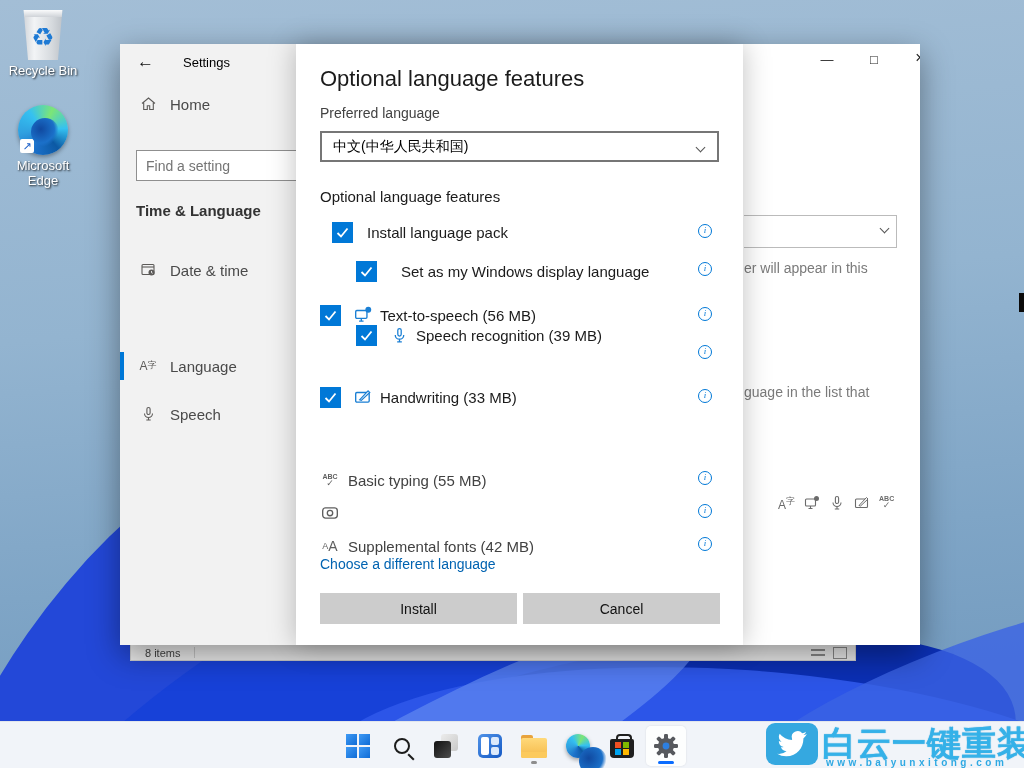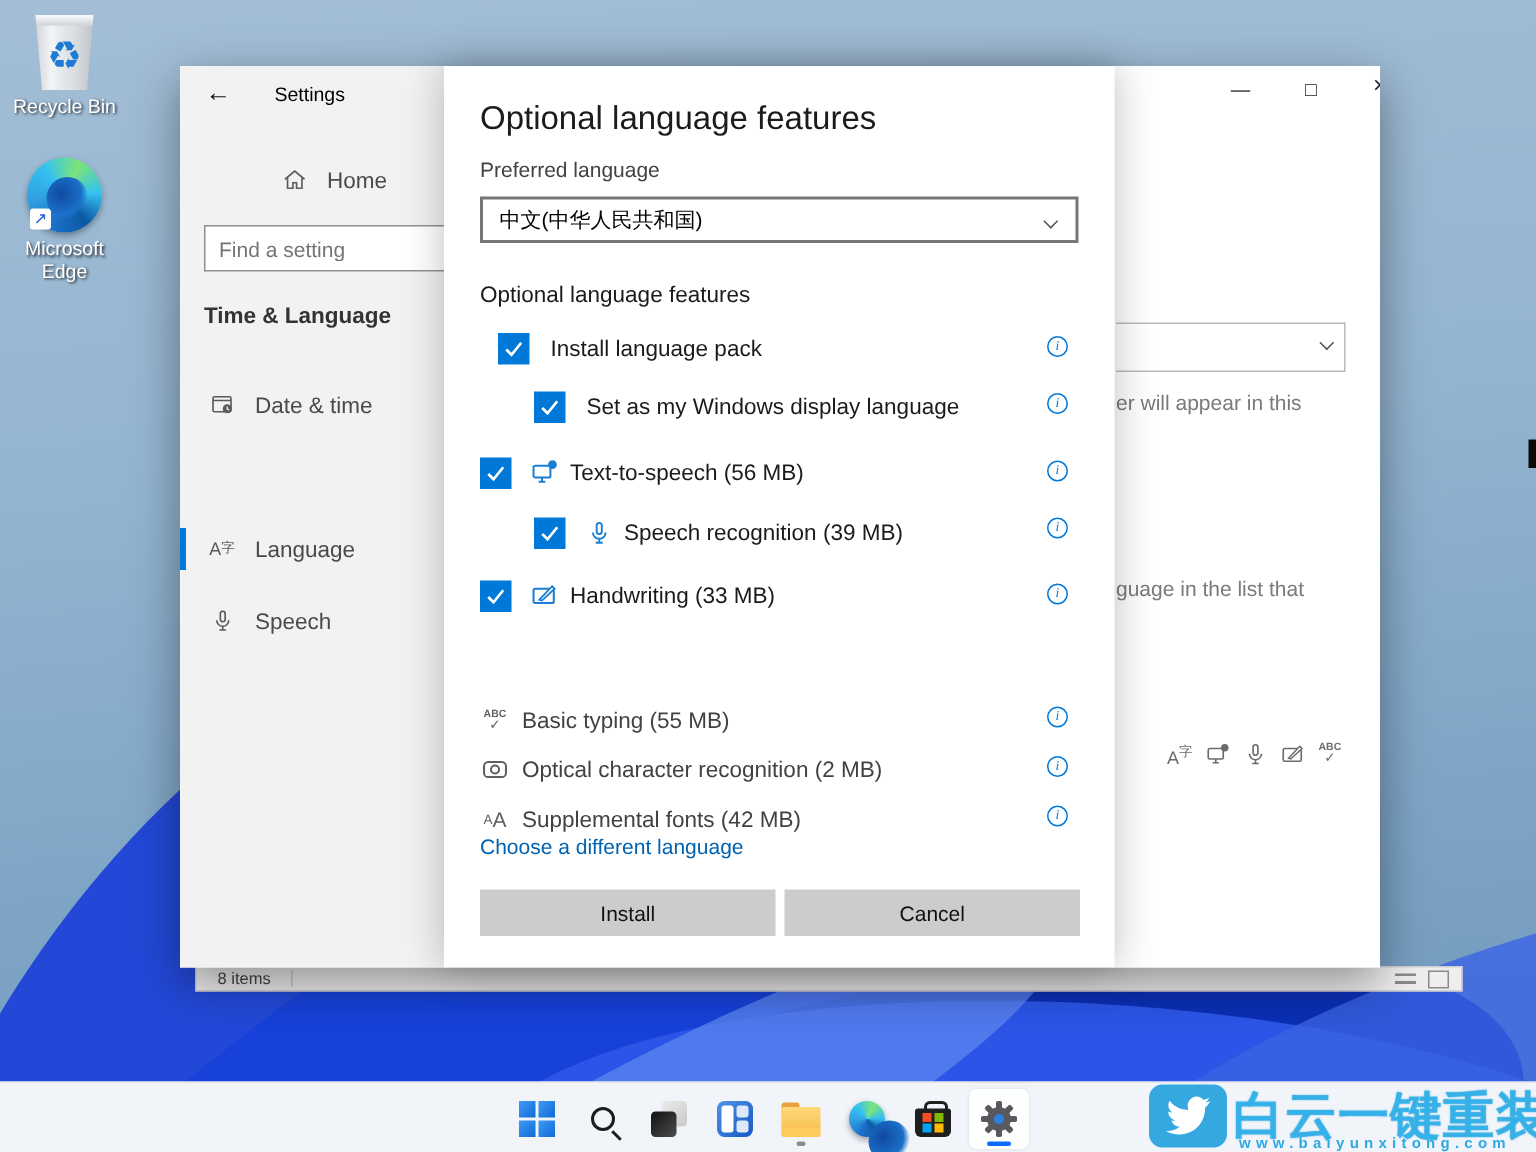--- a/index.html
+++ b/index.html
@@ -24,21 +24,21 @@
   .recycle-glyph { font-size:26px; color:#1e7ad4; position:relative; top:2px; }
   .edge-ball { width:50px; height:50px; border-radius:50%; margin:0 auto 3px; position:relative;
     background:conic-gradient(from 140deg,#0c59a4,#1b70c9,#2fa0e0,#35c1f1,#7ce577,#35c1f1 85%,#0c59a4);
     box-shadow:0 2px 4px rgba(0,0,0,.35); }
   .edge-ball:after { content:""; position:absolute; left:13px; top:13px; width:28px; height:28px;
     border-radius:50%; background:radial-gradient(circle at 35% 40%,#1049a0 0%,#1b70c9 55%,transparent 72%); }
   .shortcut-badge { position:absolute; left:2px; bottom:2px; width:14px; height:14px; background:#fff;
     border-radius:2px; font-size:11px; color:#1e62c9; line-height:14px; text-align:center; }
 
   
-  #explorer-bar { left:130px; top:644px; width:845px; height:17px; background:#eeeeee;
+  #explorer-bar { left:130px; top:644px; width:726px; height:17px; background:#eeeeee;
     border:1px solid #d0d0d0; font-size:11px; color:#444; display:flex; align-items:center; }
   #explorer-bar .txt { margin-left:14px; }
   #explorer-bar .sep { width:1px; height:11px; background:#c9c9c9; margin-left:14px; }
   .view-btns { position:absolute; right:8px; top:2px; display:flex; gap:8px; }
   .vb { width:14px; height:12px; border:1px solid #8a8a8a; position:relative; }
   .vb.lines { border:none; }
   .vb.lines:before { content:""; position:absolute; inset:2px 0;
     background:repeating-linear-gradient(#8a8a8a 0 2px,transparent 2px 5px); }
 
   
@@ -187,21 +187,21 @@
     <span class="vb"></span>
   </span>
 </div>
 
 <div id="settings-win" class="abs">
 
   <div id="sidebar">
     <span class="back-arrow">←</span>
     <span class="win-title">Settings</span>
 
-    <div class="side-row" style="top:58px;margin-left:48px;">
+    <div class="side-row" style="top:42px;">
       <span class="ic">
         <svg width="17" height="16" viewBox="0 0 16 16">
             <path d="M1.5 7.5 8 2l6.5 5.5M3.2 6.8V13.5h3.6V9.8h2.4v3.7h3.6V6.8" fill="none" stroke="currentColor" stroke-width="1.1"></path>
           </svg>
       </span>
       <span class="tx">Home</span>
     </div>
 
     <div id="find-box">
       <input type="text" placeholder="Find a setting" style="">
@@ -295,42 +295,42 @@
     <span class="feat-lb" style="margin-left:14px;">Install language pack</span>
   </div>
   <span class="info-i" style="top:180px;">i</span>
 
   <div class="feat-row" style="left:60px; top:216px;">
     <span class="cbx">
       <svg viewBox="0 0 13 13">
           <path d="M1.5 7 5 10.5 11.5 2.5" fill="none" stroke="#fff" stroke-width="1.8"></path>
         </svg>
       </span>
-    <span class="feat-lb" style="margin-left:14px;">Set as my Windows display language</span>
+    <span class="feat-lb" style="margin-left:24px;">Set as my Windows display language</span>
   </div>
   <span class="info-i" style="top:218px;">i</span>
 
   <div class="feat-row" style="left:24px; top:260px;">
     <span class="cbx">
       <svg viewBox="0 0 13 13">
           <path d="M1.5 7 5 10.5 11.5 2.5" fill="none" stroke="#fff" stroke-width="1.8"></path>
         </svg>
       </span>
     <span class="feat-ic" style="margin-left:12px;">
       <svg width="18" height="18" viewBox="0 0 16 16">
           <rect x="1.5" y="4" width="10" height="7" rx="1" fill="none" stroke="currentColor" stroke-width="1.2"></rect>
       <path d="M6.5 11v2M4.5 13.5h4" stroke="currentColor" stroke-width="1.2"></path>
           <circle cx="12.7" cy="3.3" r="2.6" fill="currentColor"></circle>
         </svg>
       </span>
     <span class="feat-lb" style="margin-left:7px;">Text-to-speech (56 MB)</span>
   </div>
   <span class="info-i" style="top:263px;">i</span>
 
-  <div class="feat-row" style="left:60px; top:300px;">
+  <div class="feat-row" style="left:60px; top:280px;">
     <span class="cbx">
       <svg viewBox="0 0 13 13">
           <path d="M1.5 7 5 10.5 11.5 2.5" fill="none" stroke="#fff" stroke-width="1.8"></path>
         </svg>
       </span>
     <span class="feat-ic" style="margin-left:12px;">
       <svg width="17" height="17" viewBox="0 0 16 16">
           <rect x="6.4" y="1.5" width="3.2" height="7" rx="1.6" fill="none" stroke="currentColor" stroke-width="1.2"></rect>
       <path d="M4 7.5a4 4 0 0 0 8 0M8 11.5v2.5M5.8 14h4.4" fill="none" stroke="currentColor" stroke-width="1.2"></path>
         </svg>
@@ -365,21 +365,20 @@
   </div>
   <span class="info-i" style="top:427px;">i</span>
 
   <div class="feat-row" style="left:24px; top:458px;">
     <span class="req-ic">
       <svg width="18" height="16" viewBox="0 0 16 14">
           <rect x="1.5" y="2.5" width="13" height="9" rx="2.5" fill="none" stroke="currentColor" stroke-width="1.2"></rect>
       <circle cx="8" cy="7" r="2.4" fill="none" stroke="currentColor" stroke-width="1.2"></circle>
         </svg>
       </span>
-    <span class="feat-lb" style="margin-left:8px; color:#424242;">Optical character recognition (2 MB)</span>
   </div>
   <span class="info-i" style="top:460px;">i</span>
 
   <div class="feat-row" style="left:24px; top:491px;">
     <span class="req-ic aa-ic">
       <span class="sm">A</span>
         <span class="big">A</span>
       </span>
     <span class="feat-lb" style="margin-left:8px; color:#424242;">Supplemental fonts (42 MB)</span>
   </div>

